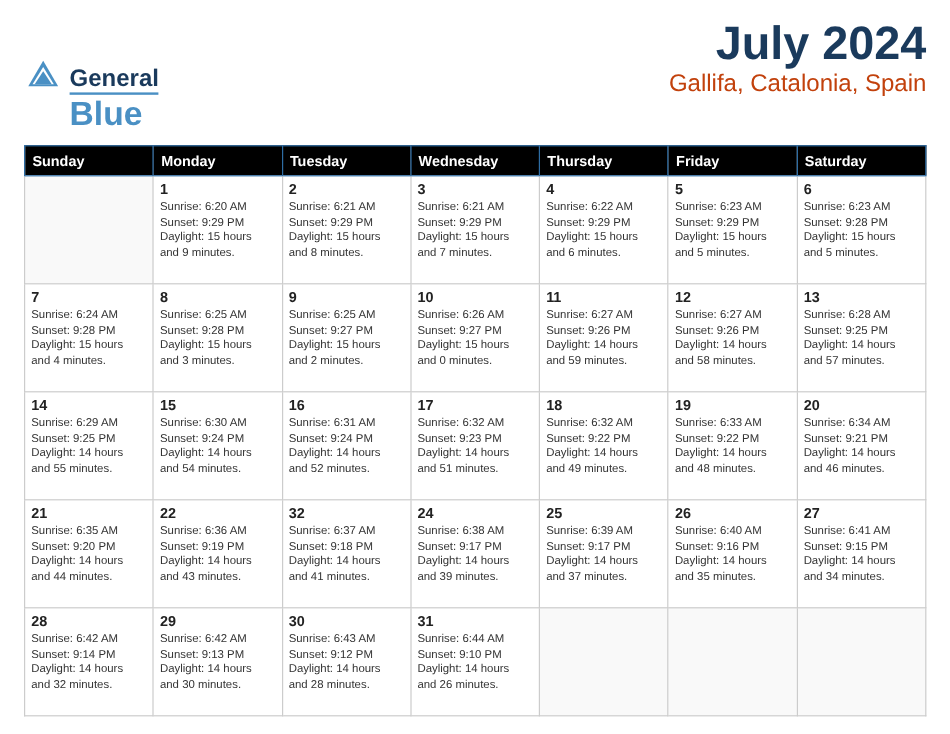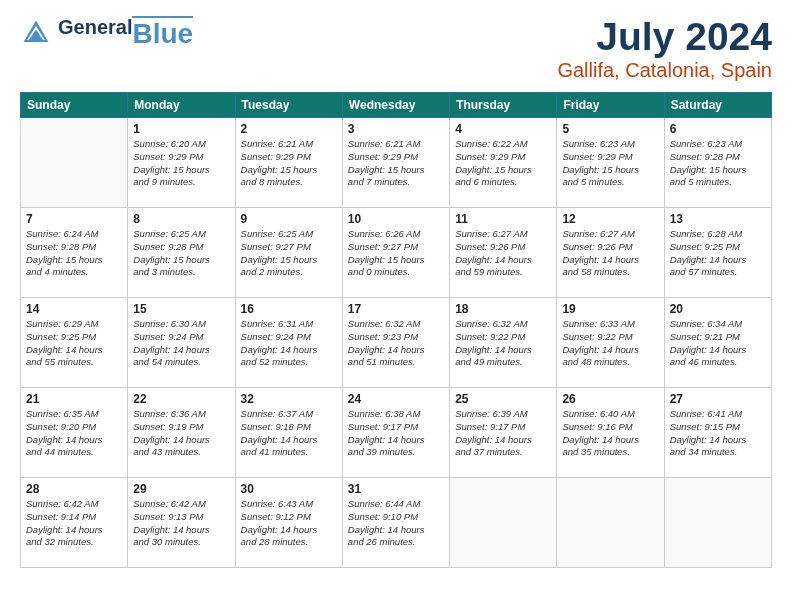--- a/index.html
+++ b/index.html
@@ -17,42 +17,44 @@
       padding: 16px 20px 12px 20px;
     }
     .header {
       display: flex;
       justify-content: space-between;
       align-items: flex-start;
       margin-bottom: 10px;
     }
     .logo {
       display: flex;
+      flex-direction: column;
       align-items: flex-start;
+      margin-top: 39px;
     }
     .title-block {
       text-align: right;
     }
     .month-title {
       font-size: 39px;
       font-weight: bold;
       color: #1a3a5c;
       line-height: 1.1;
     }
     .location-title {
       font-size: 20px;
       color: #c2410c;
     }
     .calendar {
       width: 100%;
       border-collapse: collapse;
       font-size: 10.5px;
     }
     .calendar th {
-      background: #0f766e;
+      background: #000000;
       color: #fff;
       text-align: left;
       padding: 5px 6px;
       font-size: 12px;
       font-weight: bold;
       border: 1px solid #2e6da4;
     }
     .calendar td {
       border: 1px solid #ccc;
       vertical-align: top;
@@ -65,21 +67,20 @@
       font-weight: bold;
       font-size: 12px;
       color: #222;
       display: block;
       margin-bottom: 2px;
     }
     .day-info {
       color: #333;
       font-size: 9.5px;
       line-height: 1.35;
-      font-style: italic;
     }
     .empty-cell {
       background: #f9f9f9;
     }
     .logo-wrapper {
       display: flex;
       align-items: center;
       gap: 2px;
     }
     .logo-icon {

